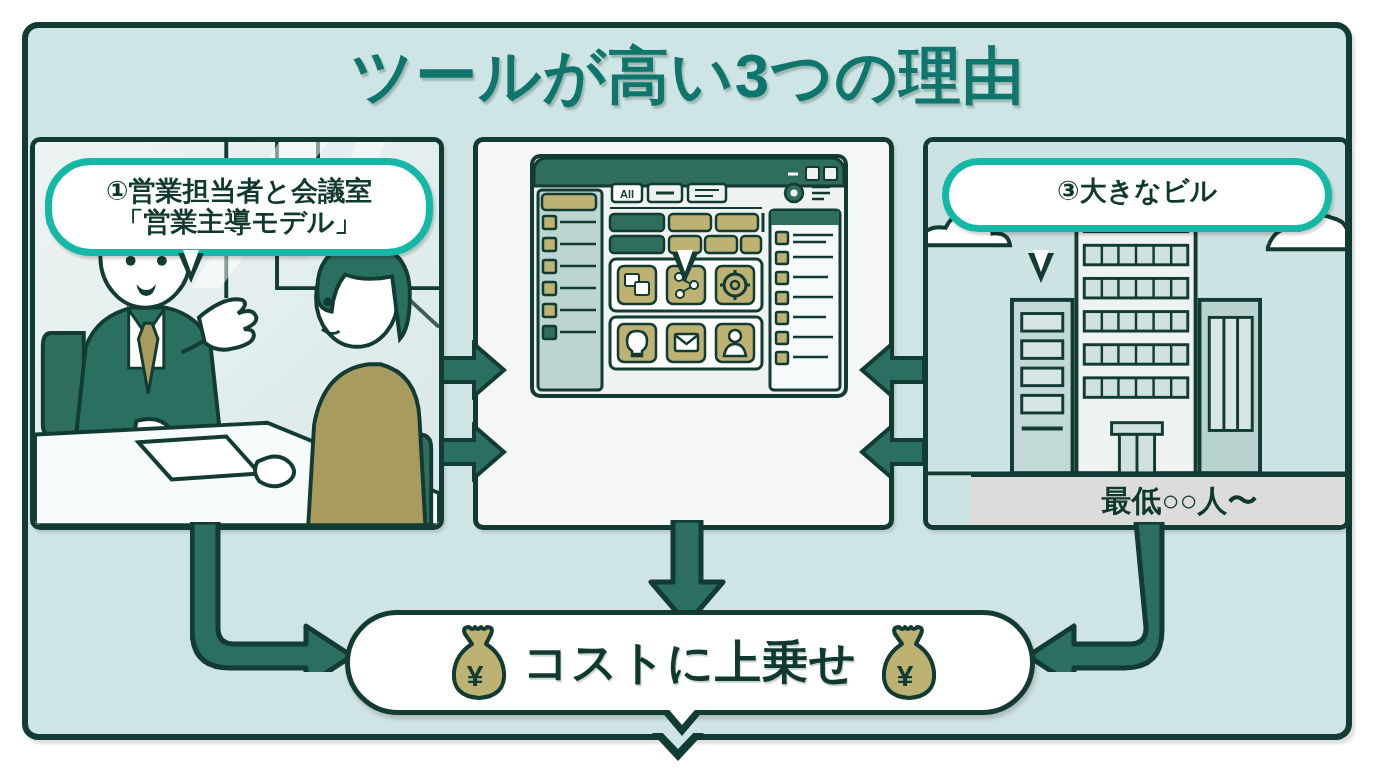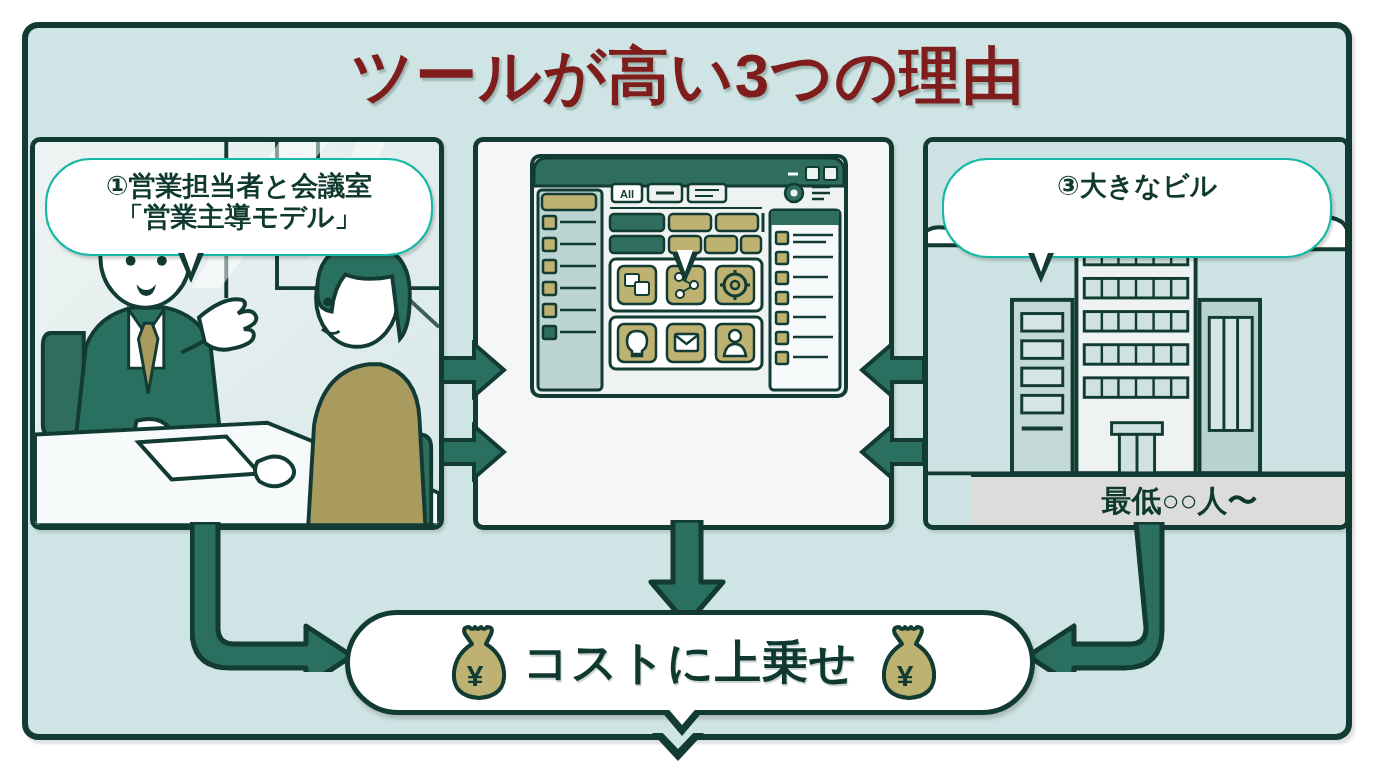--- a/index.html
+++ b/index.html
@@ -56,21 +56,21 @@
   }
 
   
   .title {
     position: absolute;
     left: 0; top: 34px;
     width: 1376px;
     text-align: center;
     font-size: 62px;
     font-weight: bold;
-    color: #7f1d1d;
+    color: #0f766e;
     letter-spacing: 1px;
     text-shadow: 2px 3px 2px rgba(40,80,70,0.30);
     z-index: 5;
   }
 
   
   .panel {
     position: absolute;
     top: 137px;
     height: 393px;
@@ -83,35 +83,35 @@
     box-shadow: 2px 3px 3px rgba(0,0,0,0.12);
   }
   #panel-1 { left: 30px;  width: 414px; }
   #panel-2 { left: 473px; width: 421px; }
   #panel-3 { left: 923px; width: 427px; }
 
   
   .bubble {
     position: absolute;
     background: #ffffff;
-    border: 2px solid #14b8a6;
+    border: 7px solid #14b8a6;
     border-radius: 46px;
     box-sizing: border-box;
     text-align: center;
     color: #0f382f;
     font-weight: bold;
     font-size: 27px;
     line-height: 1.16;
     padding-top: 11px;
     z-index: 8;
     box-shadow: 2px 3px 3px rgba(0,0,0,0.18);
   }
   #bubble-1 { left: 45px;  top: 158px; width: 388px; height: 98px; }
   #bubble-2 { left: 490px; top: 158px; width: 390px; height: 98px; }
-  #bubble-3 { left: 942px; top: 158px; width: 390px; height: 100px; }
+  #bubble-3 { left: 942px; top: 158px; width: 390px; height: 74px; }
   .bubble .line2 { display: block; }
 
   .bubble-tail {
     position: absolute;
     width: 0; height: 0;
     border-left: 13px solid transparent;
     border-right: 13px solid transparent;
     border-top: 30px solid #123b33;
     z-index: 8;
   }

